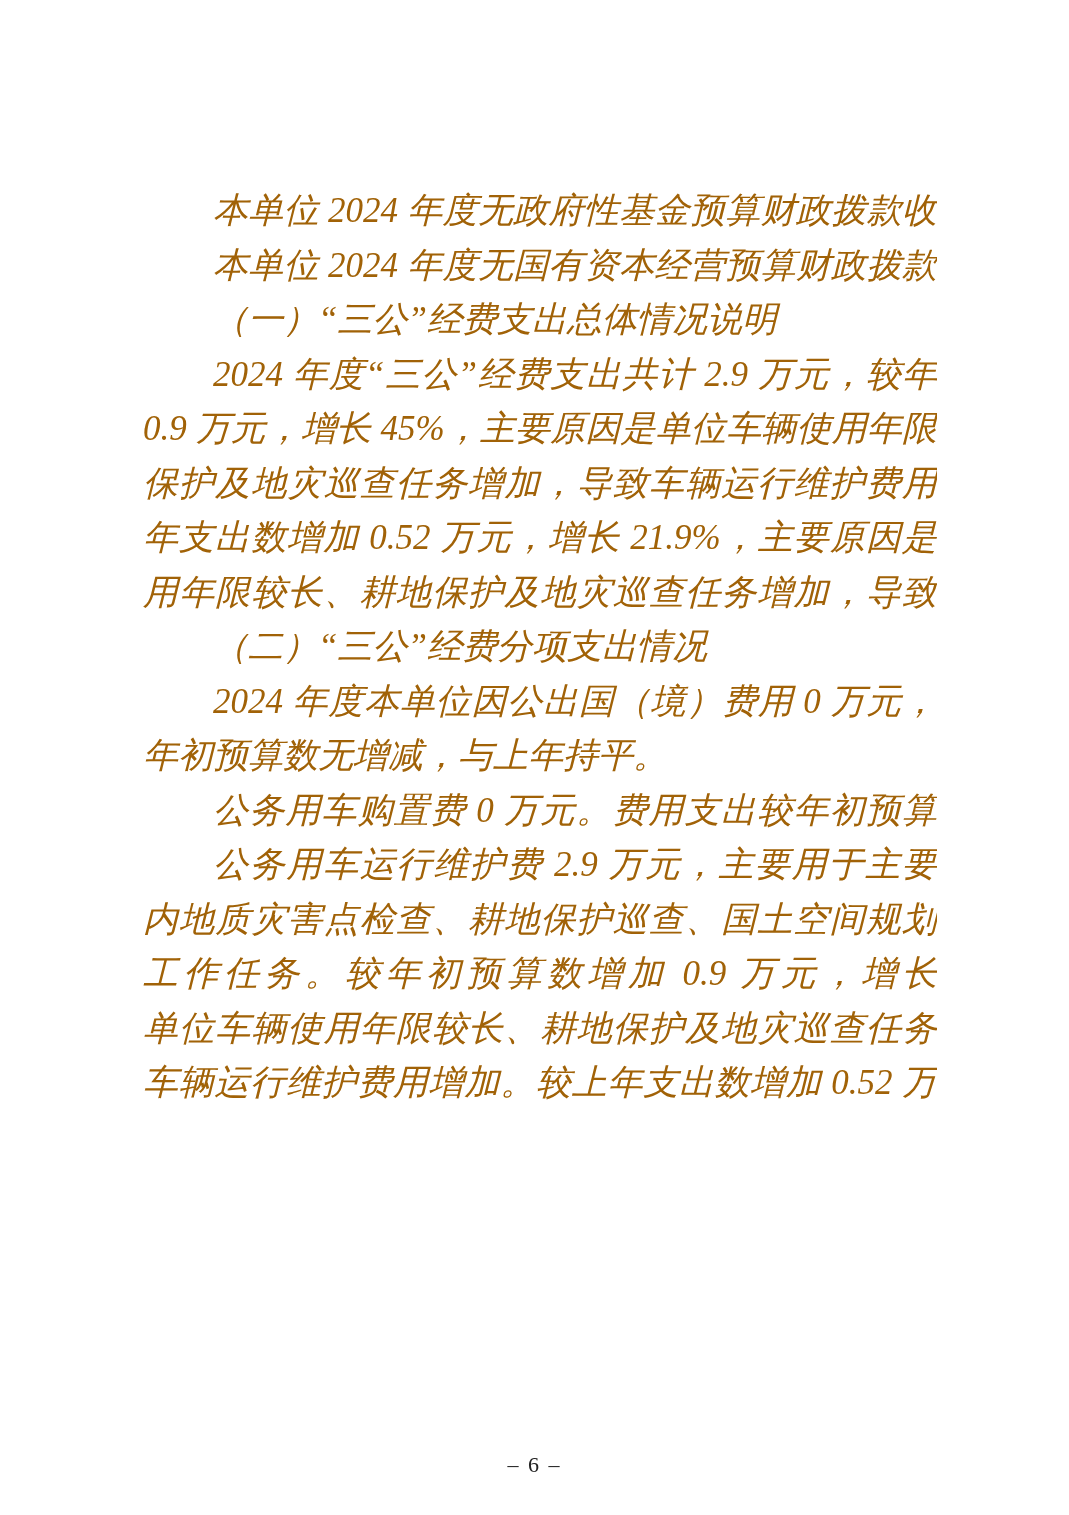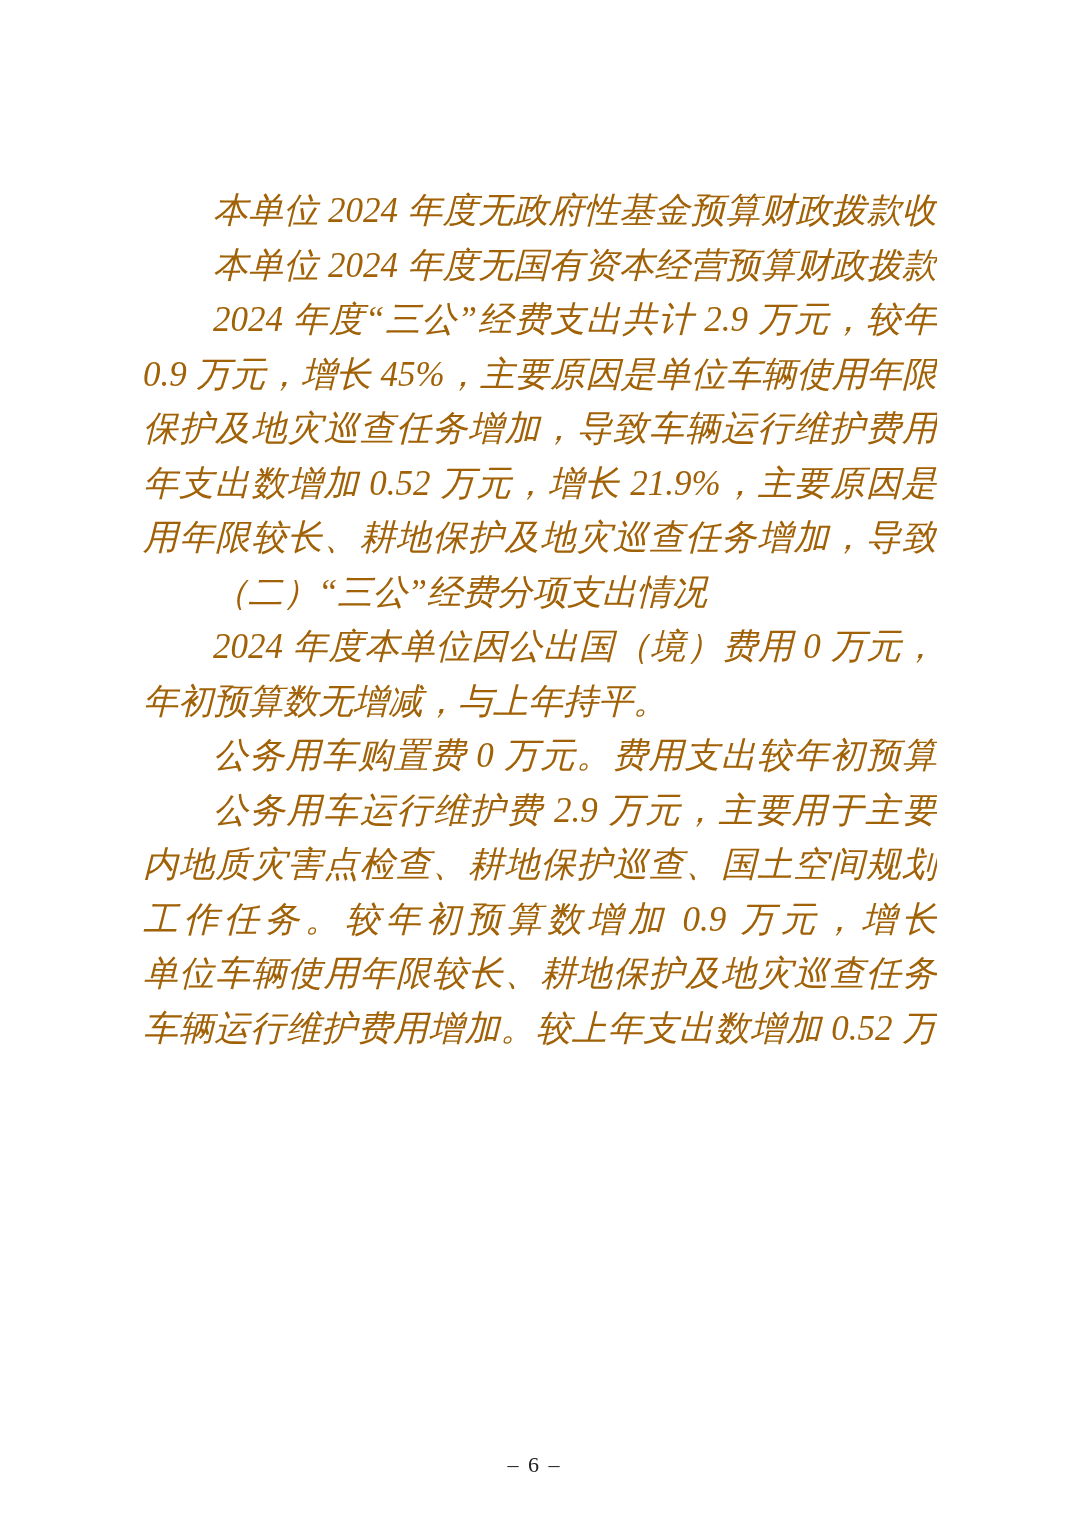--- a/index.html
+++ b/index.html
@@ -67,20 +67,21 @@
     letter-spacing: 2px;
   }
 </style>
 </head>
 <body>
 
 <div class="page">
   <div class="content" id="content">
       <div class="line body indent">本单位 2024 年度无政府性基金预算财政拨款收支。</div>
       <div class="line body indent">本单位 2024 年度无国有资本经营预算财政拨款支出。</div>
+      <div class="line subheading indent">（一）“三公”经费支出总体情况说明</div>
       <div class="line body indent fill">2024 年度“三公”经费支出共计 2.9 万元，较年初预算数增加</div>
       <div class="line body fill">0.9 万元，增长 45%，主要原因是单位车辆使用年限较长、耕地</div>
       <div class="line body fill">保护及地灾巡查任务增加，导致车辆运行维护费用增加。较上</div>
       <div class="line body fill">年支出数增加 0.52 万元，增长 21.9%，主要原因是单位车辆使</div>
       <div class="line body fill">用年限较长、耕地保护及地灾巡查任务增加，导致车辆运行维</div>
       <div class="line subheading indent">（二）“三公”经费分项支出情况</div>
       <div class="line body indent fill">2024 年度本单位因公出国（境）费用 0 万元，费用支出较</div>
       <div class="line body">年初预算数无增减，与上年持平。</div>
       <div class="line body indent fill">公务用车购置费 0 万元。费用支出较年初预算数无增减，</div>
       <div class="line body indent fill">公务用车运行维护费 2.9 万元，主要用于主要用于保障辖区</div>

